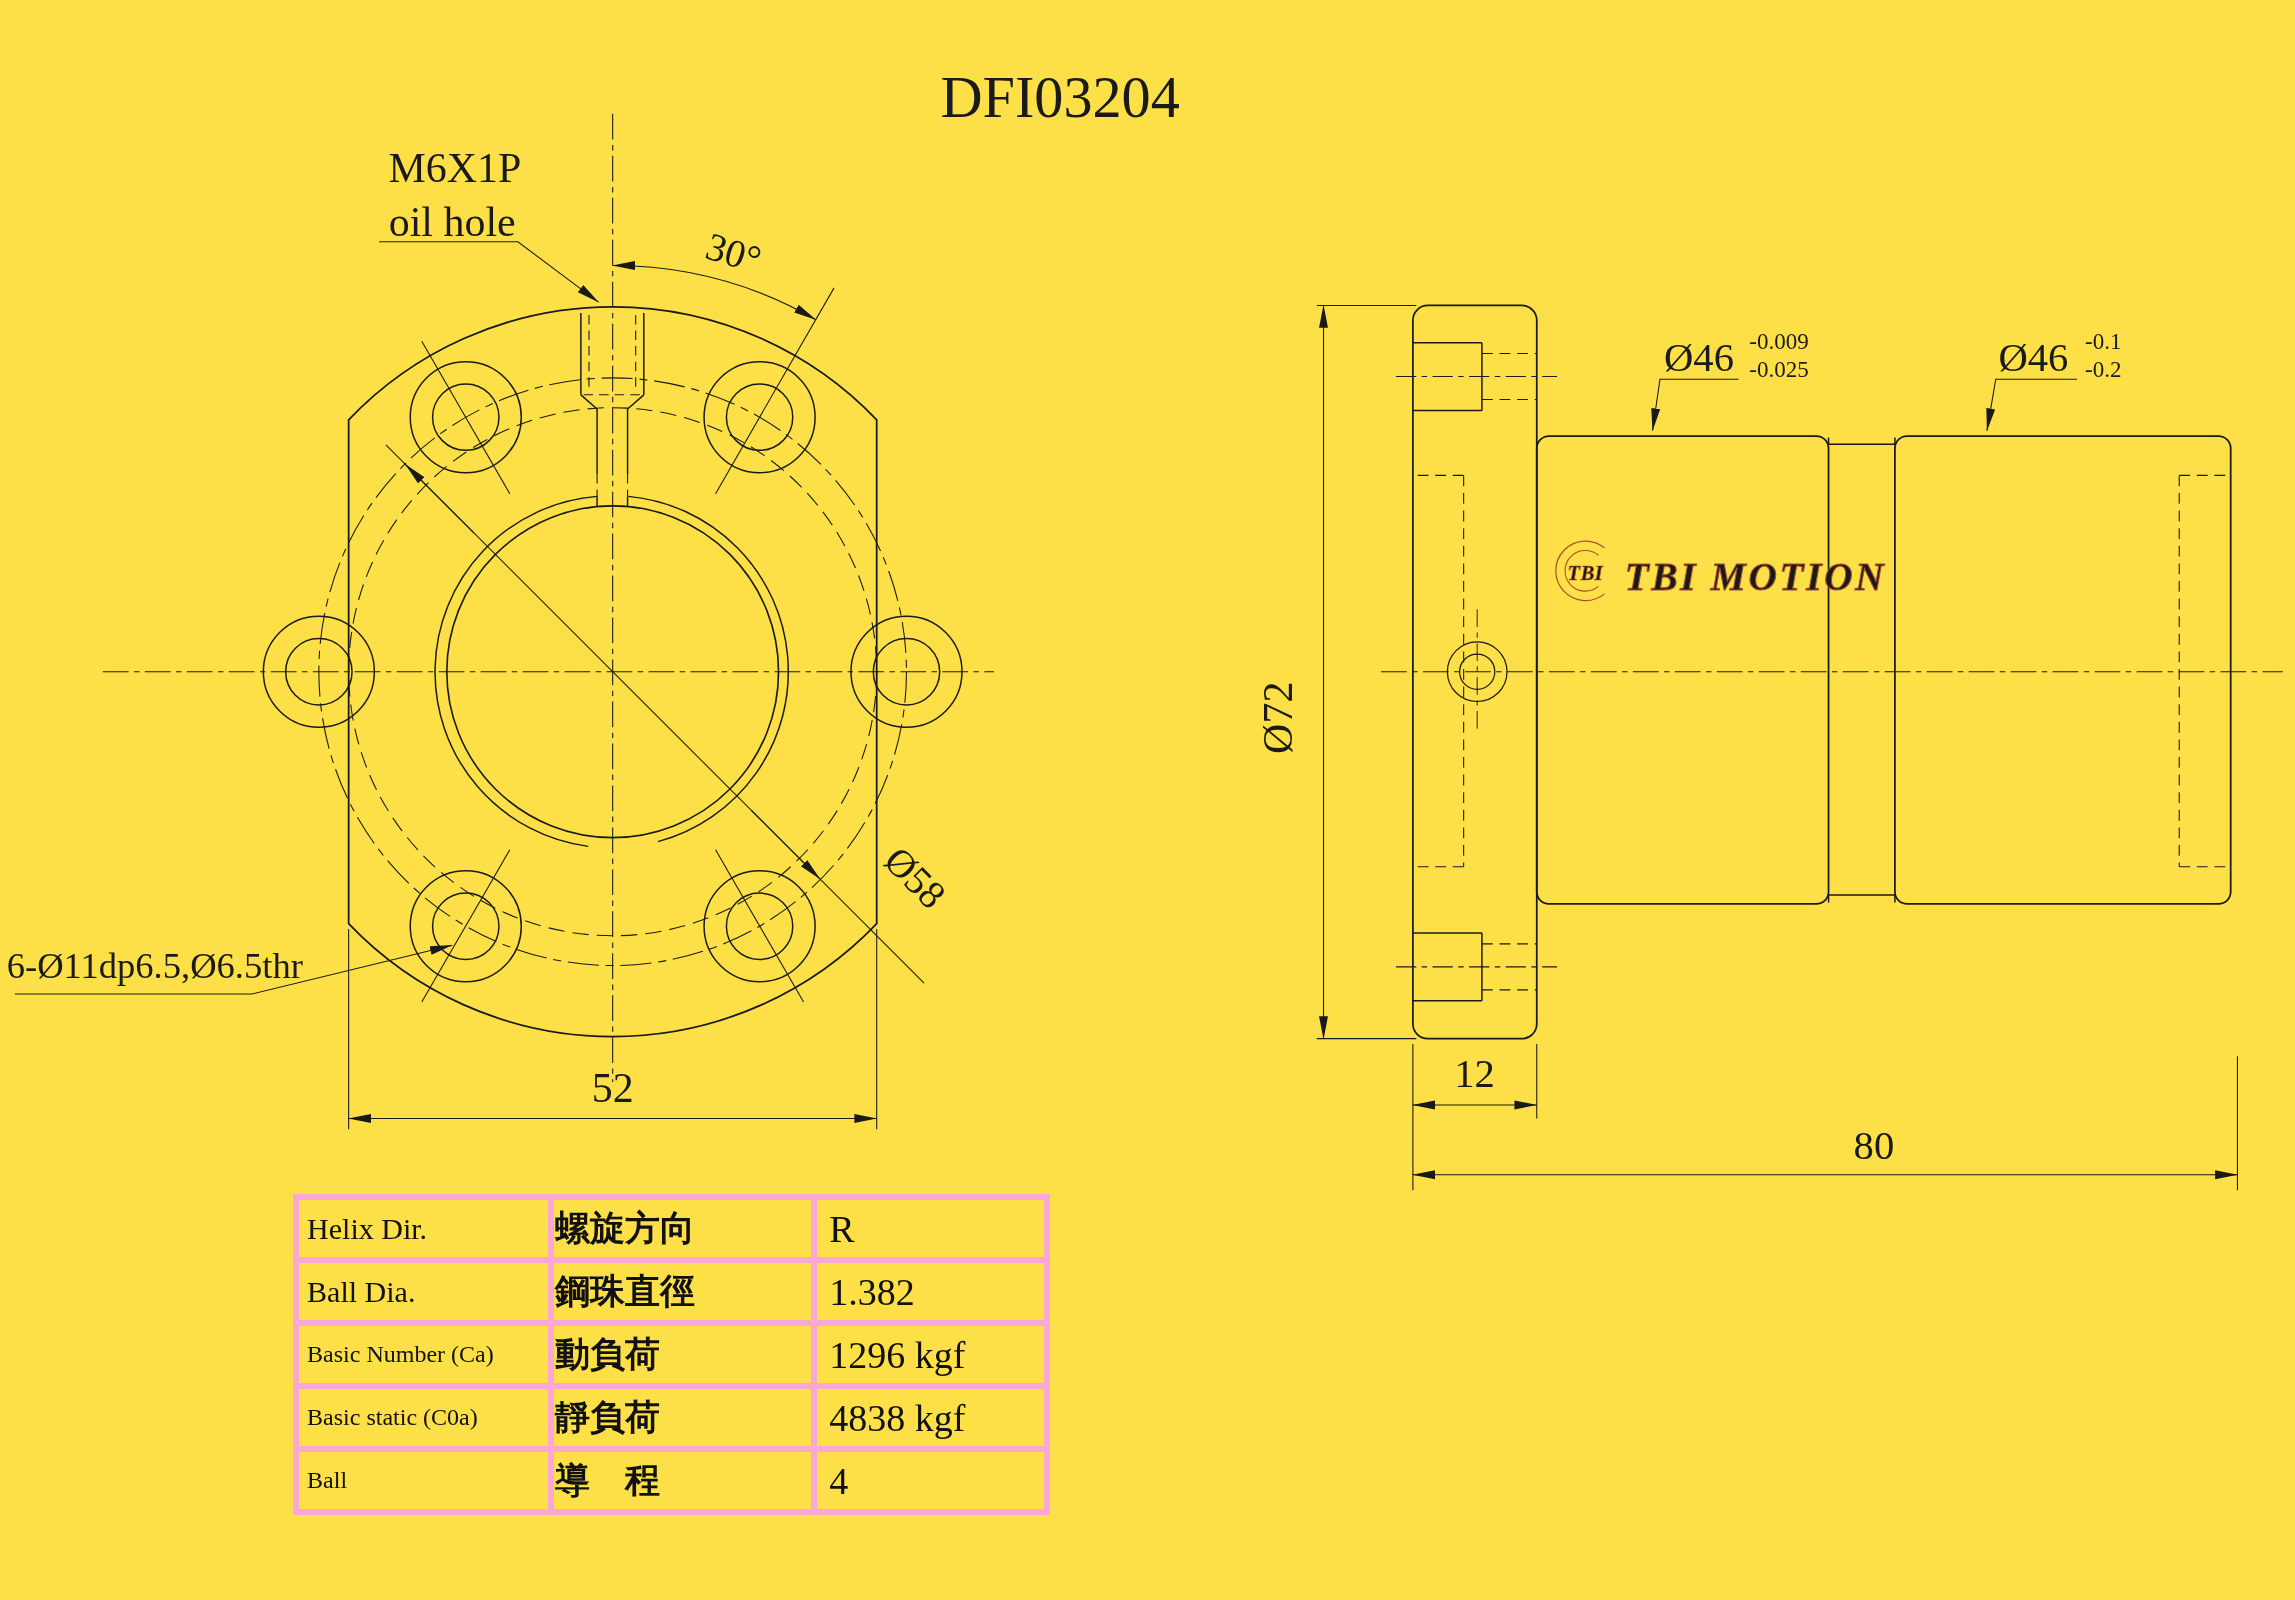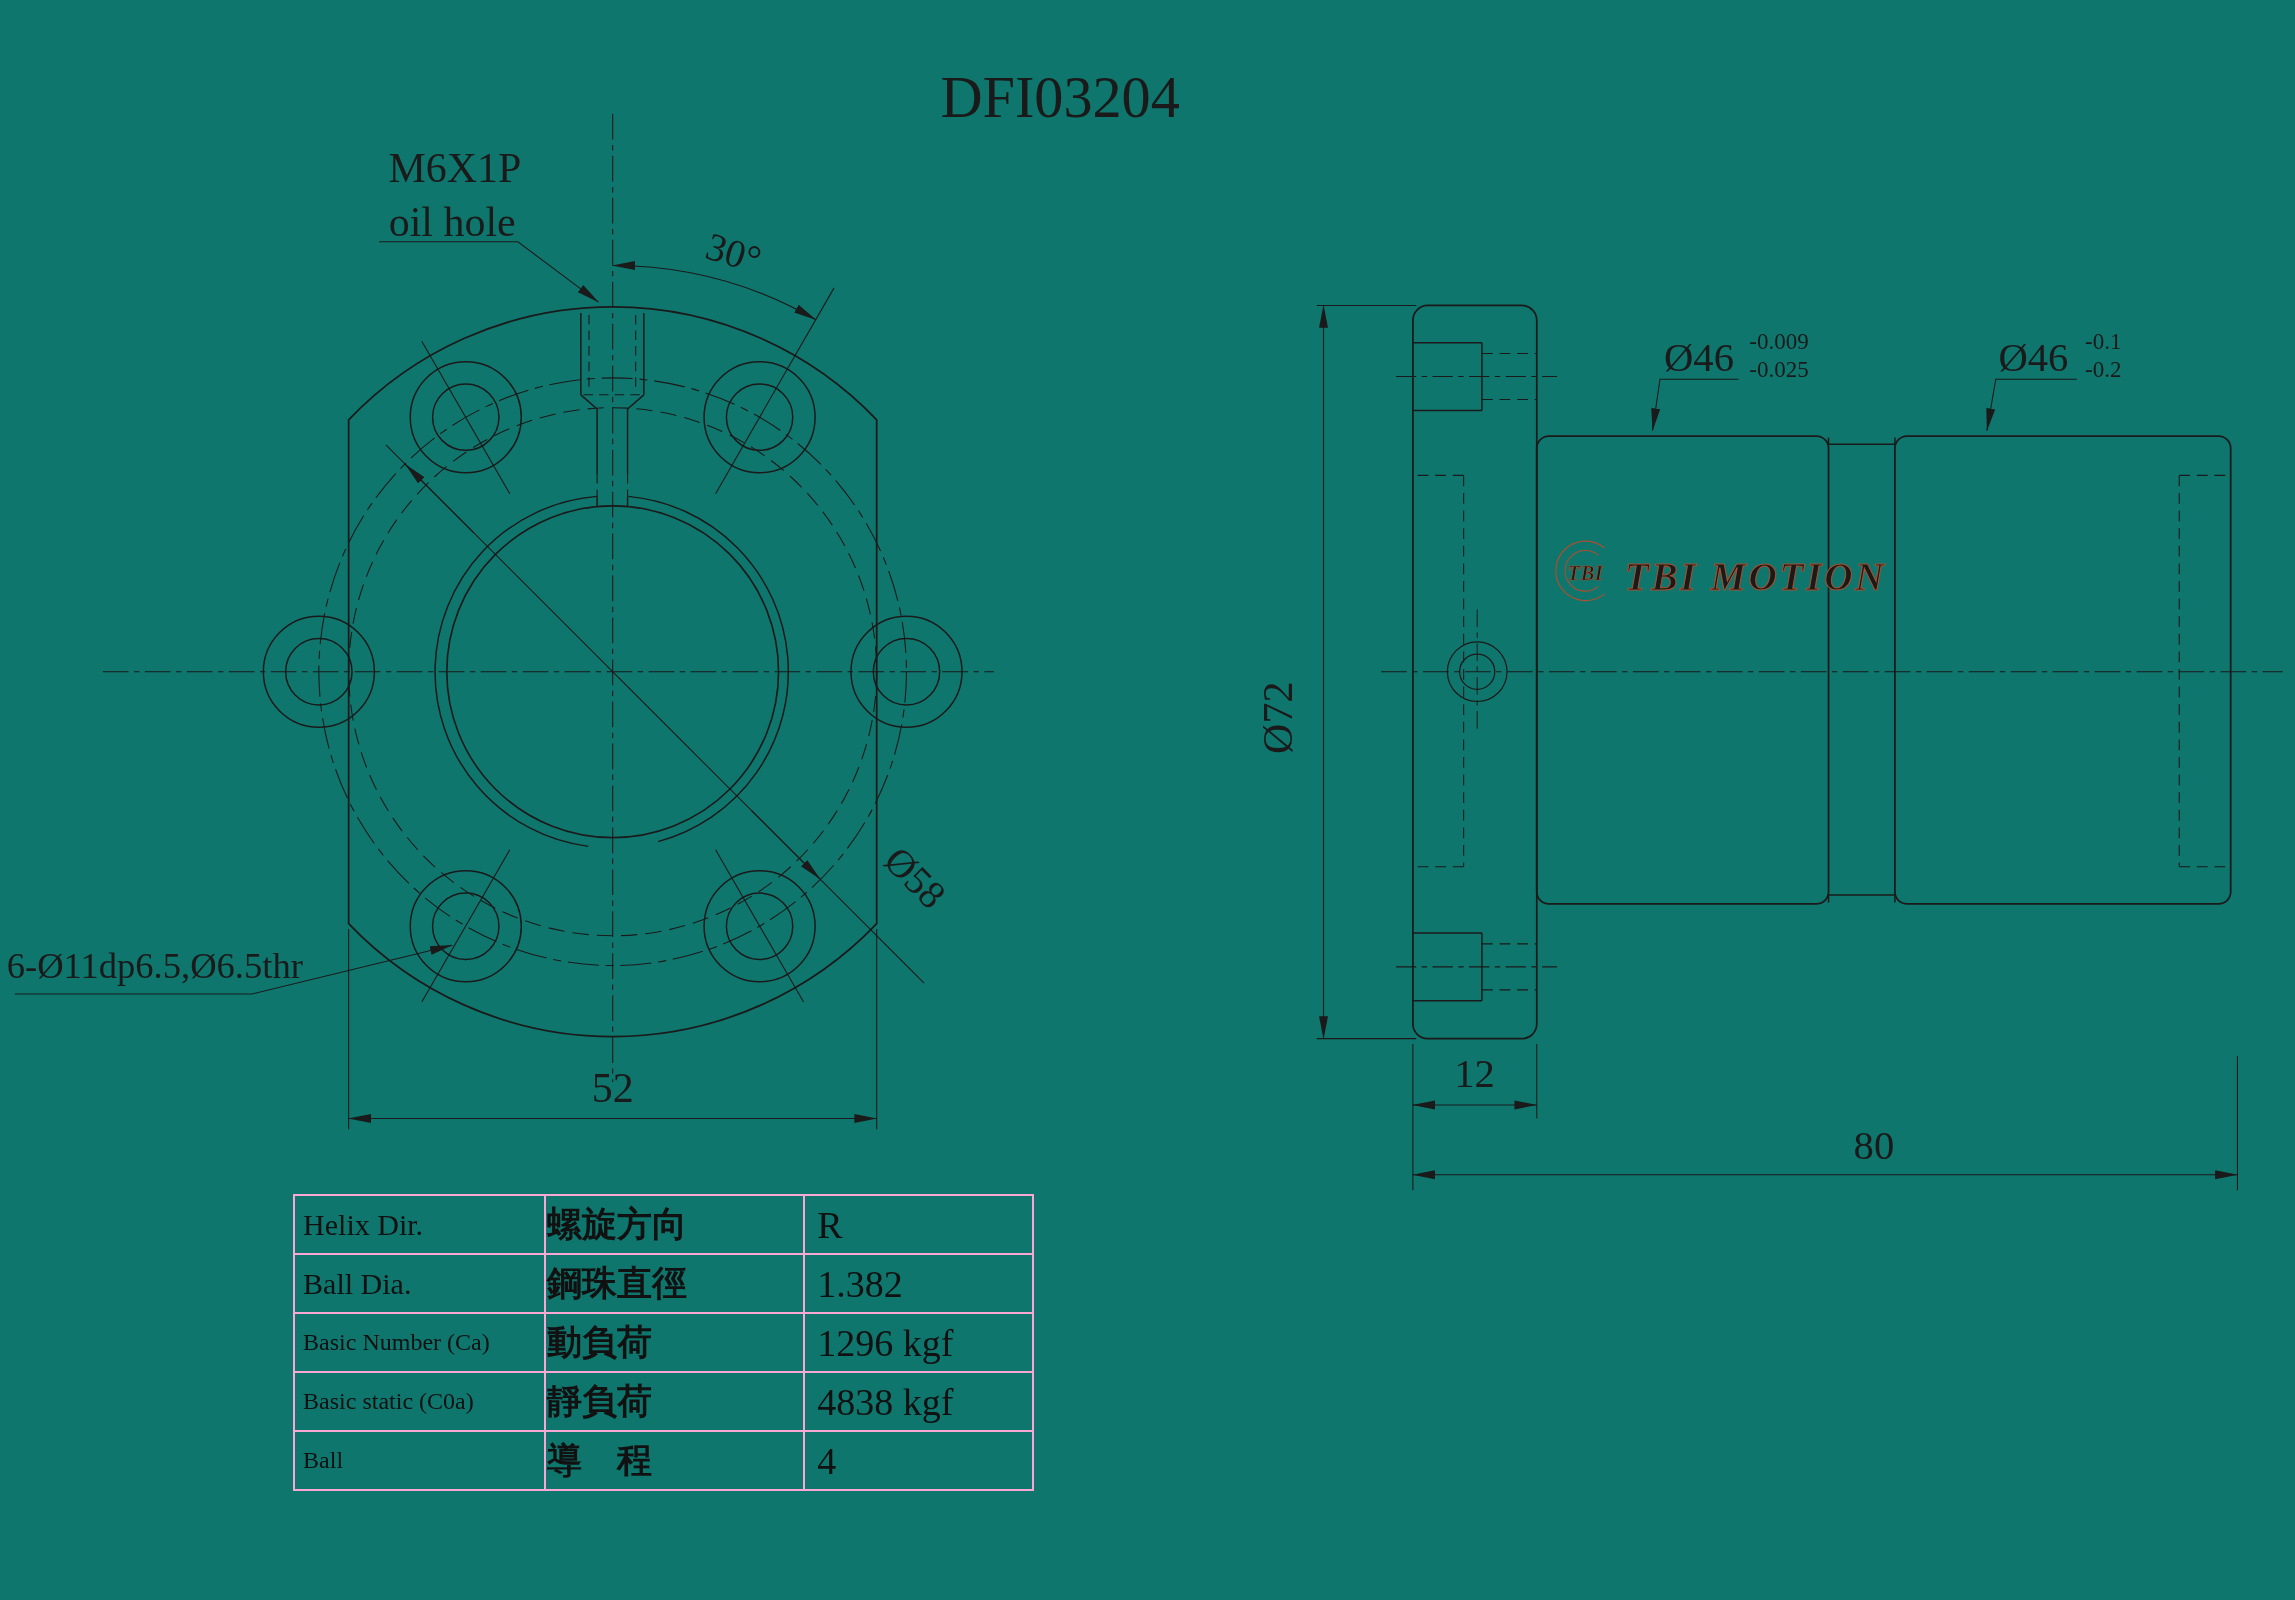--- a/index.html
+++ b/index.html
@@ -1,22 +1,22 @@
 <!DOCTYPE html>
 <html style="font-size:10.8px"><head>
 <meta charset="utf-8">
 <style>
   html,body{margin:0;padding:0;background:#ffffff;}
-  #page{position:relative;width:2295px;height:1600px;background:#0f766e;overflow:hidden;
+  #page{position:relative;width:2295px;height:1600px;background:#fde047;overflow:hidden;
         font-family:"Liberation Serif", serif;}
   svg{position:absolute;left:0;top:0;}
   svg text{fill:#1a1a1a;}
   .cad{font-family:"Liberation Serif", serif;}
   #spec-table{position:absolute;left:293px;top:1194px;border-collapse:collapse;table-layout:fixed;}
-  #spec-table td{border:2px solid #f9a8d4;height:55px;vertical-align:middle;overflow:hidden;
+  #spec-table td{border:6px solid #f9a8d4;height:55px;vertical-align:middle;overflow:hidden;
                  white-space:nowrap;color:#111;}
   #spec-table td.en{width:240px;padding-left:8.1px;font-size:30px;}
   #spec-table td.zh{width:255px;font-size:35px;font-weight:bold;}
   #spec-table td.val{width:214px;padding-left:12.2px;font-size:38px;}
   #spec-table tr:nth-child(3) td.en,
   #spec-table tr:nth-child(4) td.en,
   #spec-table tr:nth-child(5) td.en{font-size:24px;}
 </style>
 </head>
 <body>

